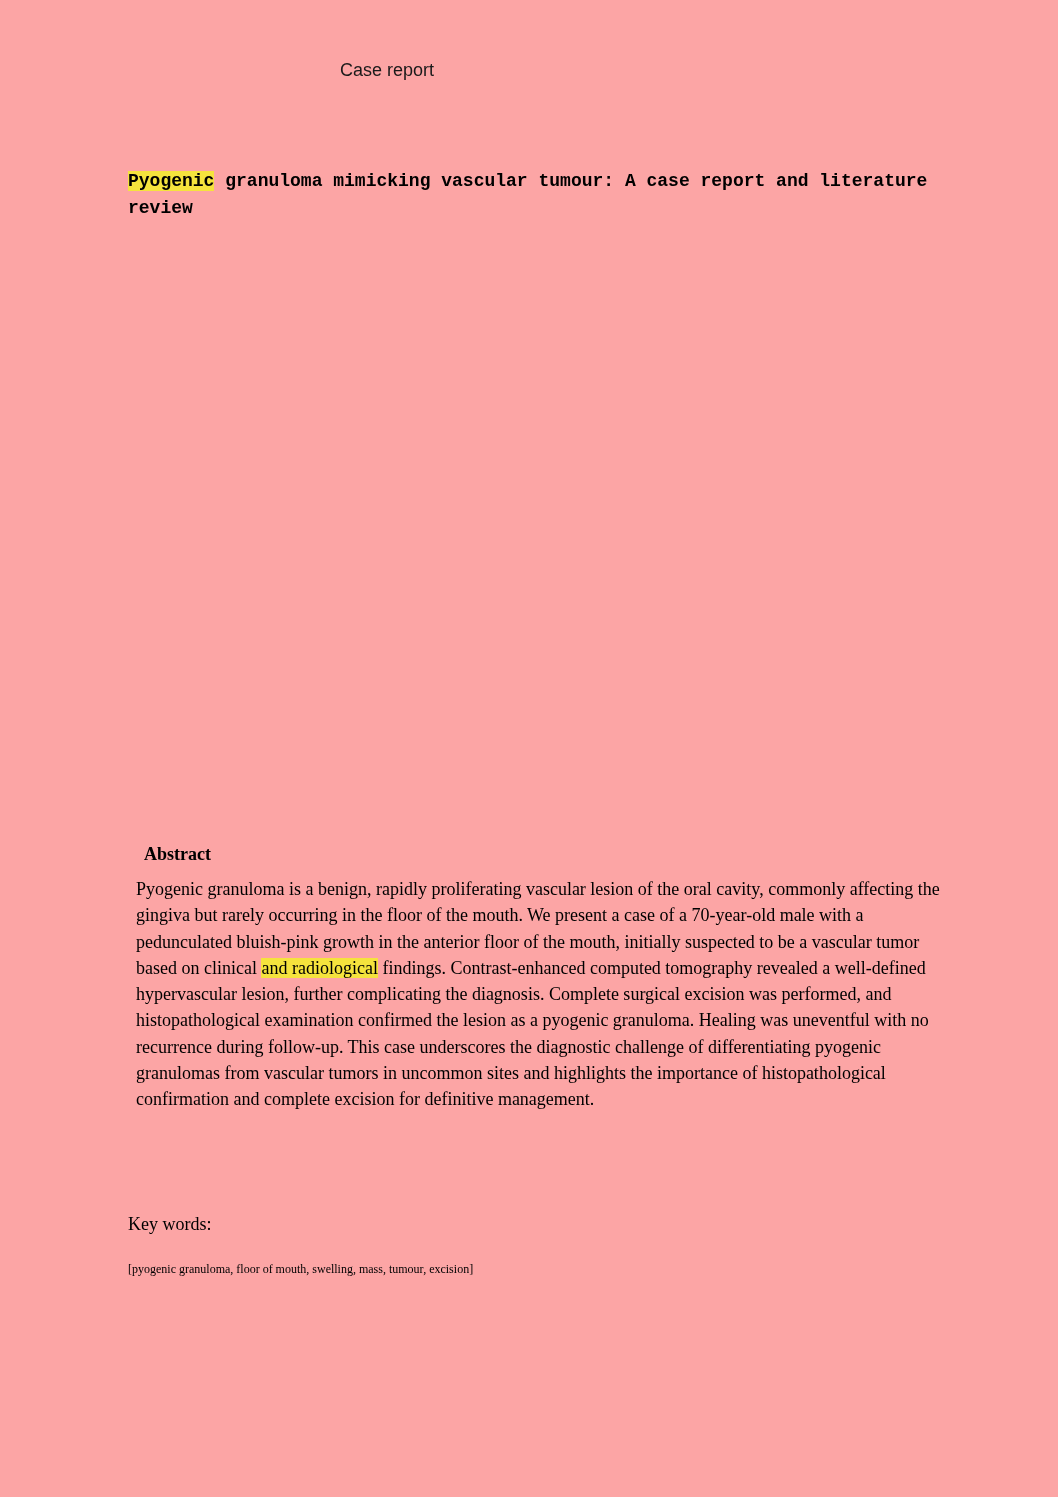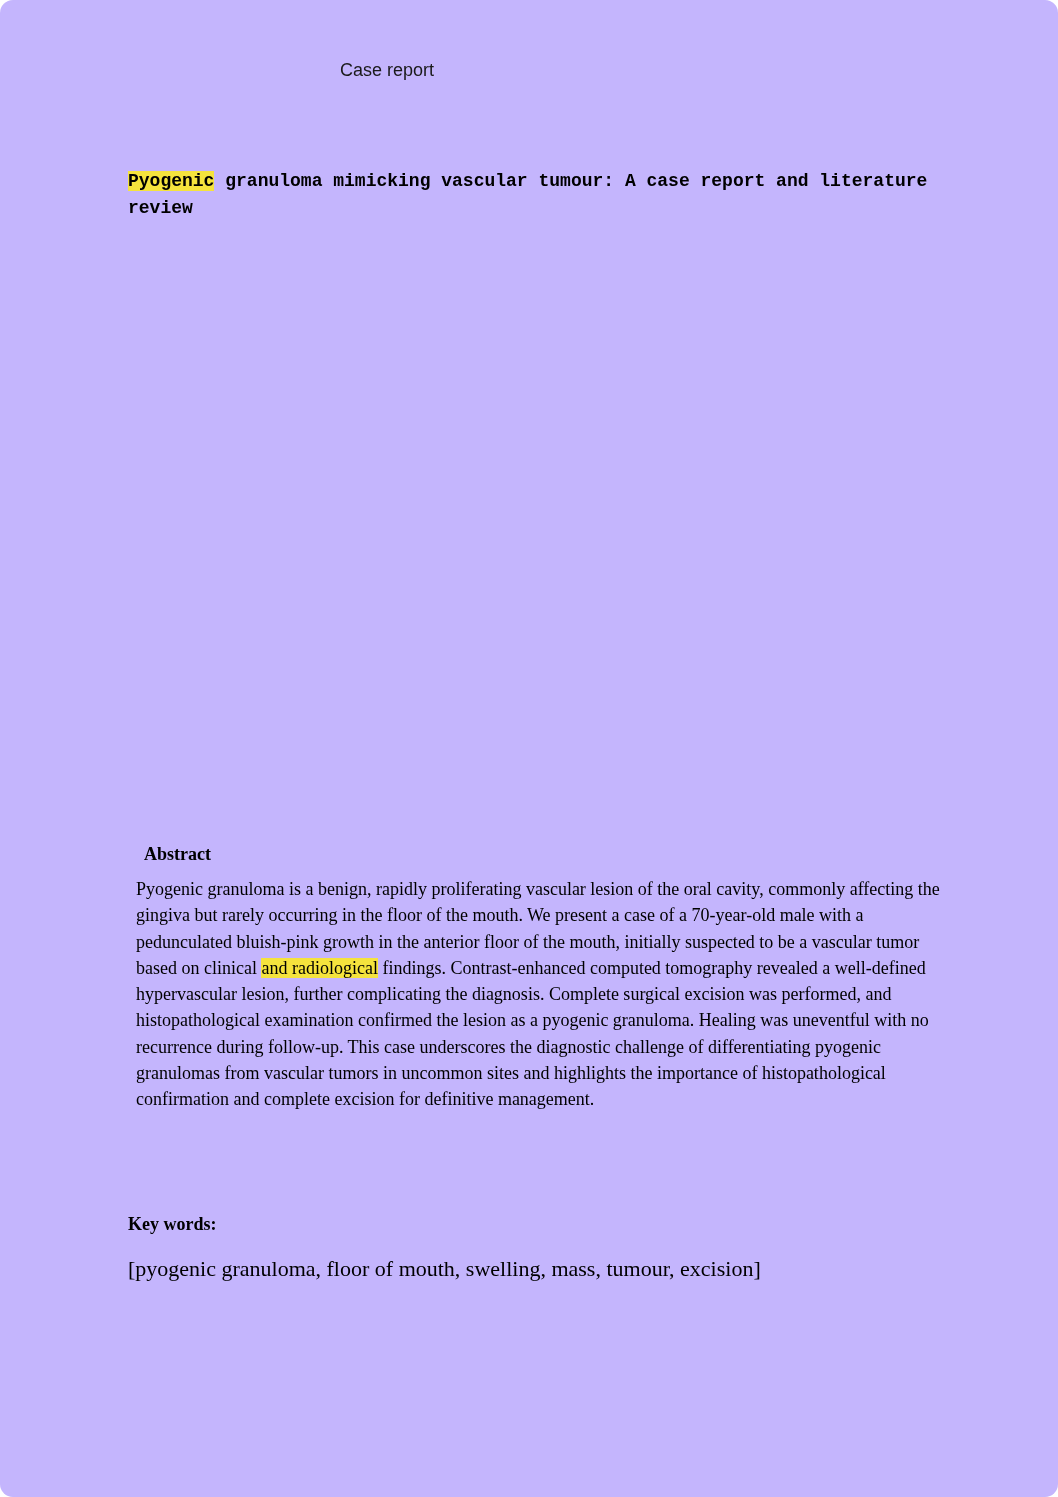--- a/index.html
+++ b/index.html
@@ -12,22 +12,21 @@
       width: 1058px;
       height: 1497px;
       position: relative;
       font-family: "Liberation Serif", serif;
       color: #000000;
       overflow: hidden;
     }
     .page {
       position: absolute;
       inset: 0;
-      background: #c4b5fd;
-      border-radius: 13px;
+      background: #fca5a5;
     }
     .header-label {
       position: absolute;
       left: 340px;
       top: 58px;
       font-family: "Liberation Sans", sans-serif;
       font-size: 18px;
       line-height: 24px;
       color: #1a1a1a;
     }
@@ -57,30 +56,30 @@
       top: 868px;
       width: 804px;
       font-size: 18px;
       line-height: 26.3px;
       text-align: left;
     }
     .keywords-heading {
       position: absolute;
       left: 128px;
       top: 1211px;
-      font-weight: bold;
+      font-weight: normal;
       font-size: 18px;
       line-height: 27px;
     }
     .keywords-body {
       position: absolute;
       left: 128px;
       top: 1256px;
       width: 804px;
-      font-size: 22px;
+      font-size: 12px;
       line-height: 26.3px;
     }
   </style>
 </head>
 <body>
 
 <div class="page">
 
   <div class="header-label">Case report</div>
 

